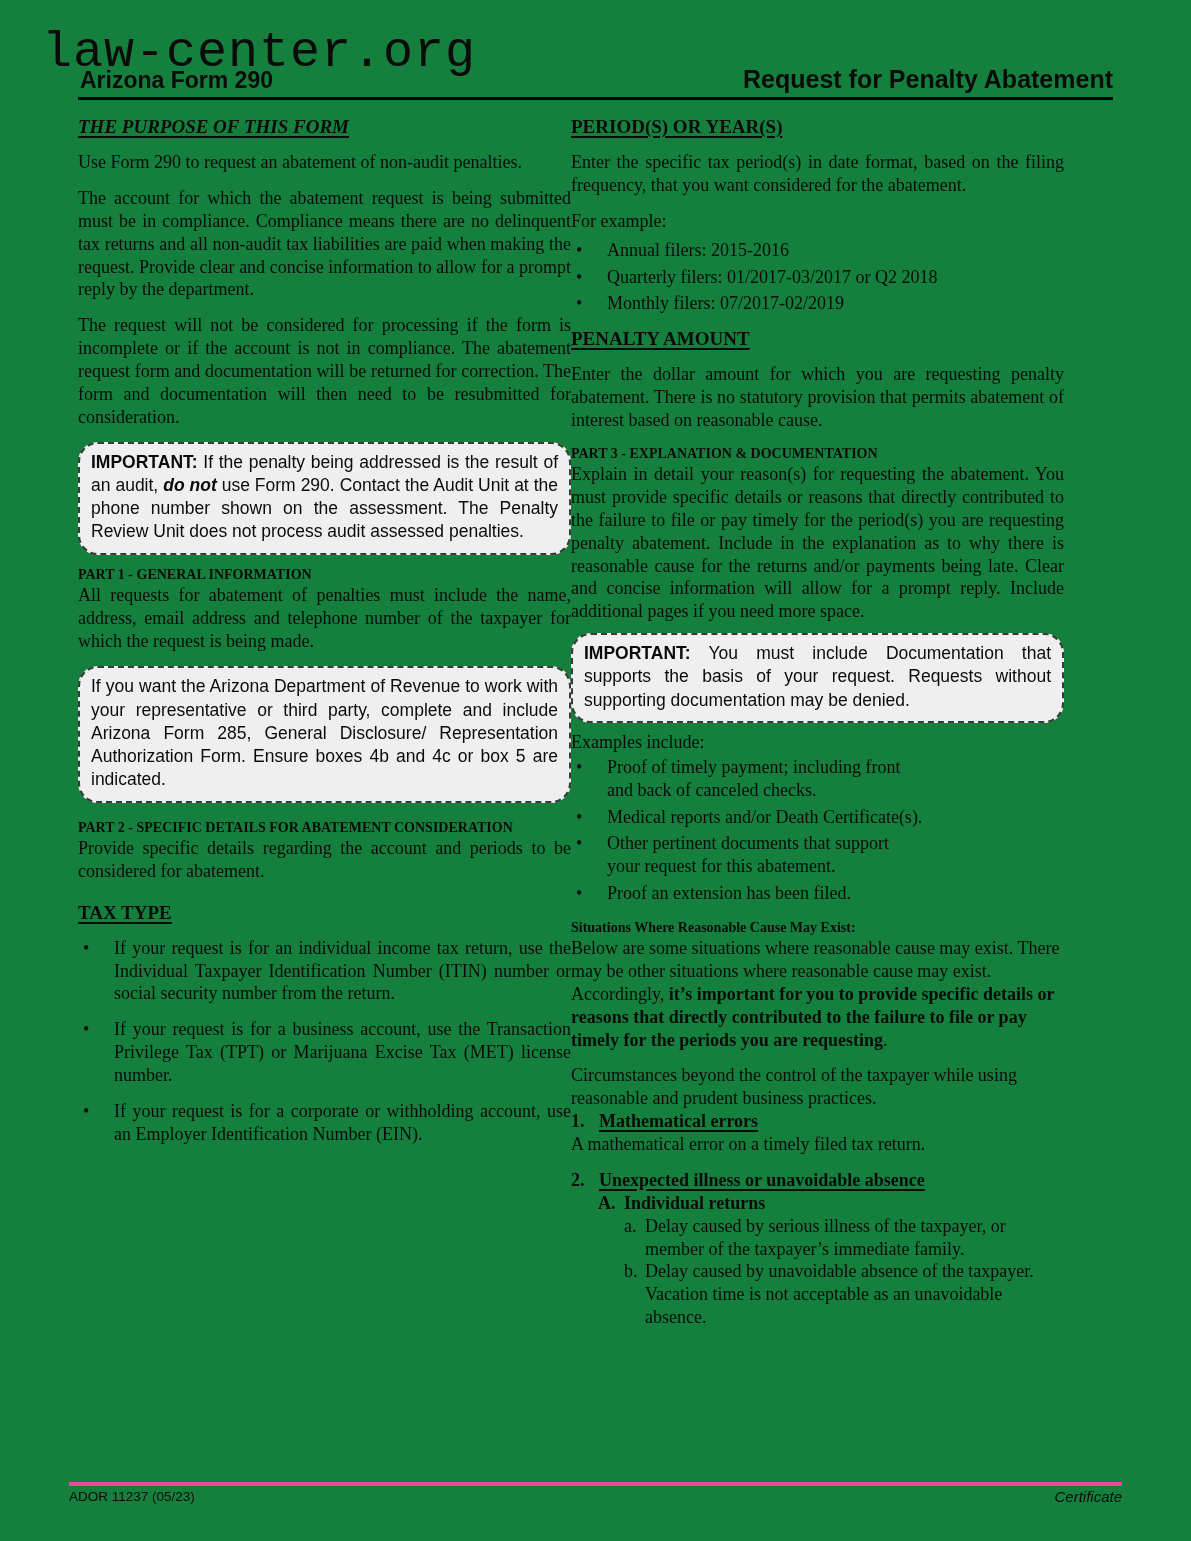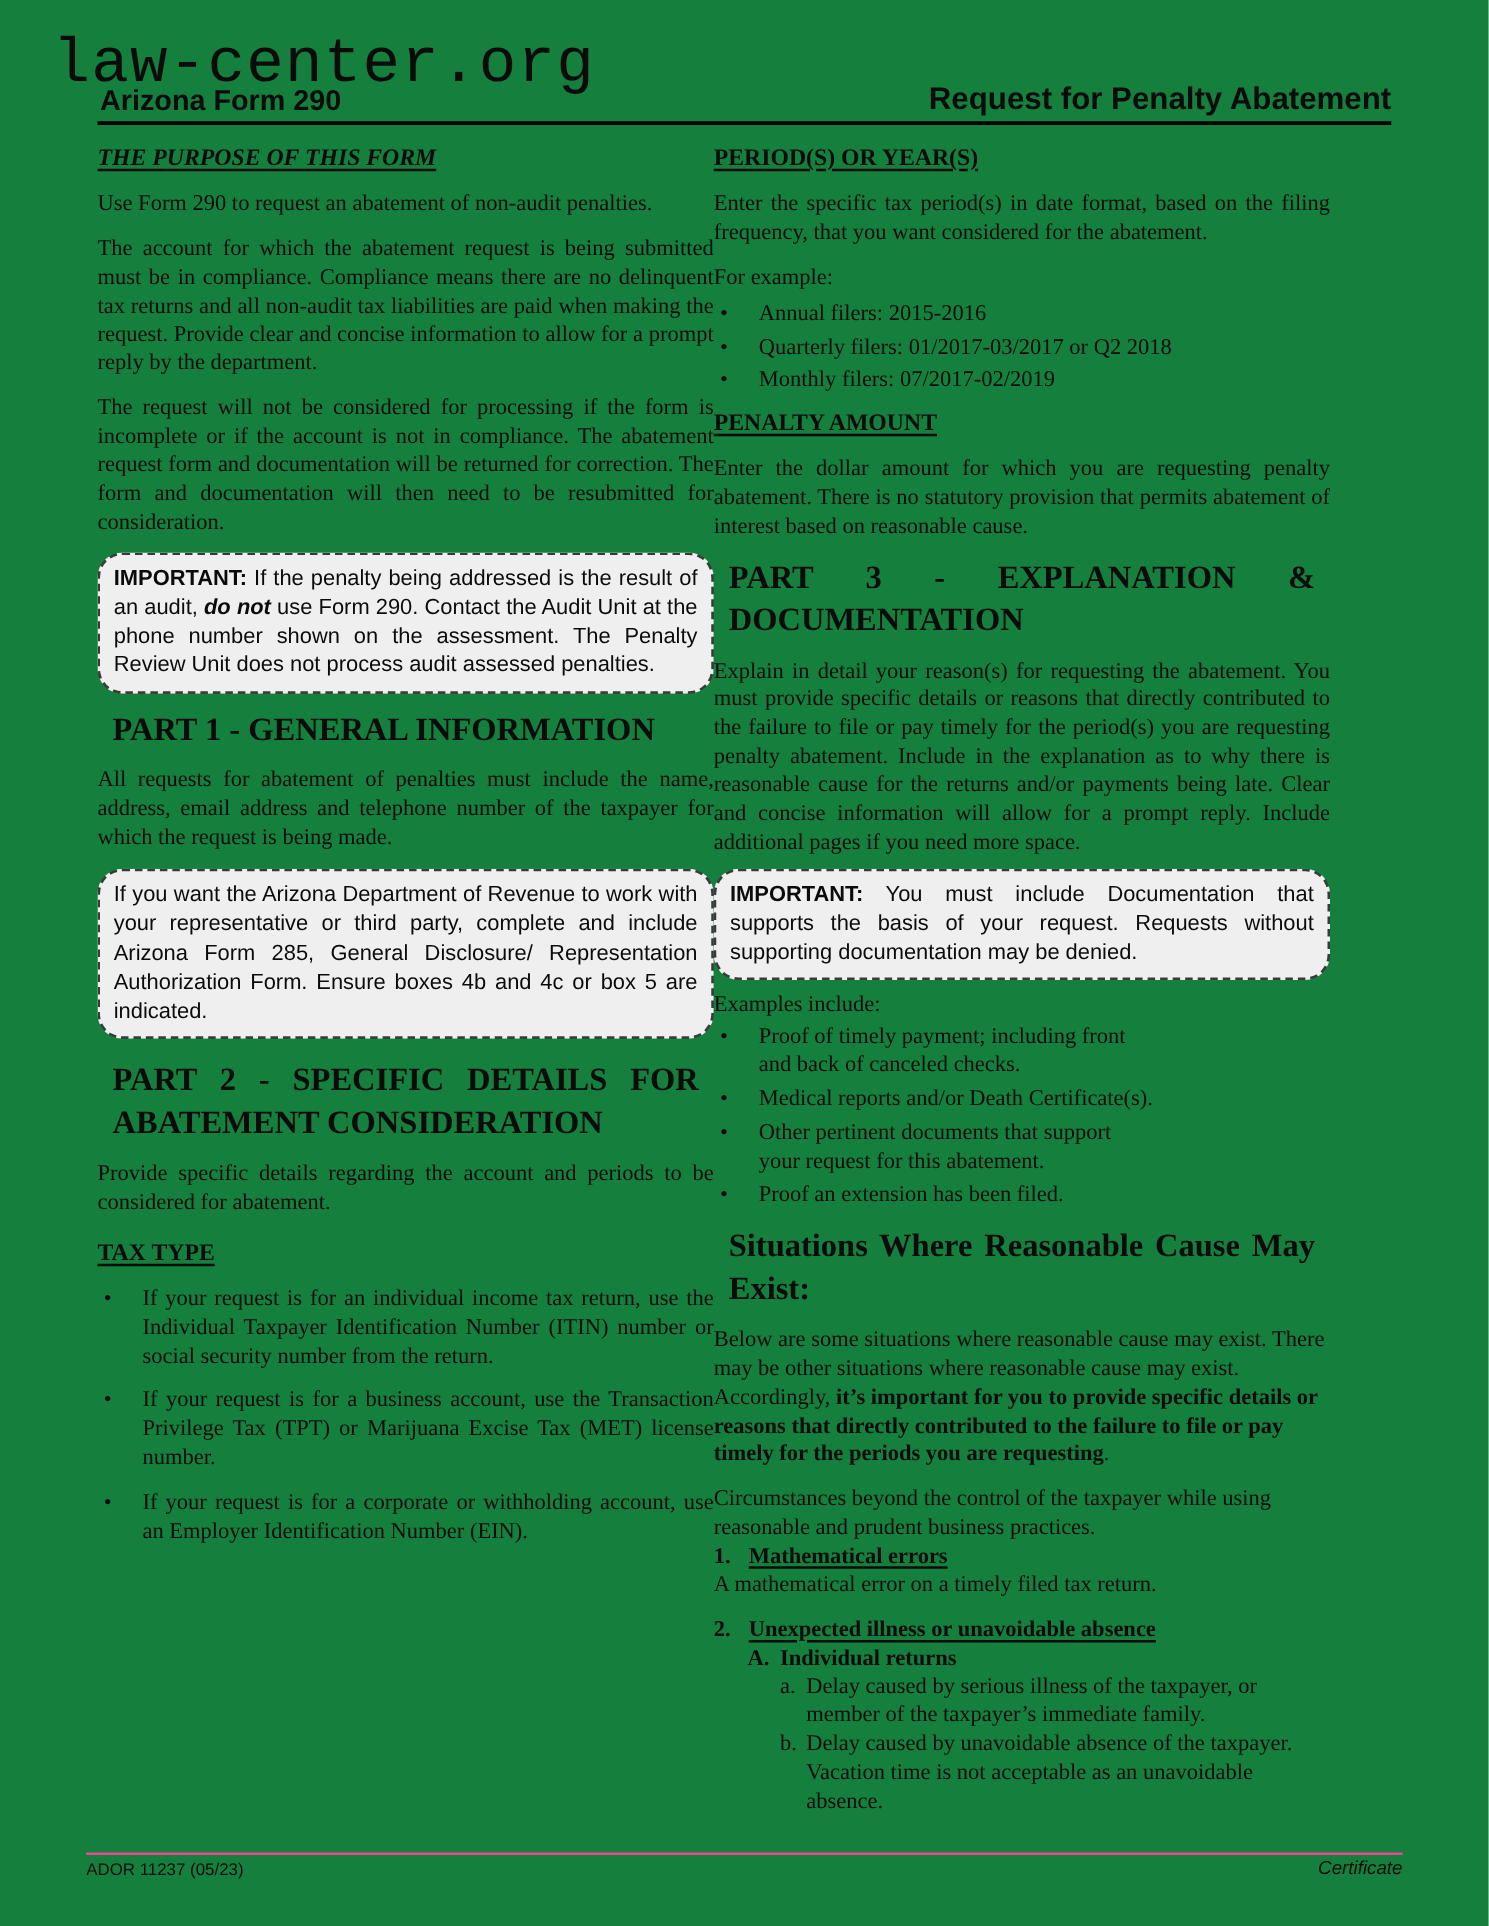--- a/index.html
+++ b/index.html
@@ -28,21 +28,21 @@
   .col { width:493px; font-size:18px; line-height:1.27; text-align:justify; }
   .col p { margin:0 0 13px; }
   .left-align { text-align:left; }
 
   .h-iu { font-size:19px; font-weight:700; font-style:italic;
           text-decoration:underline; text-decoration-thickness:2px; text-underline-offset:3px;
           margin:0 0 12px; }
   .h-u  { font-size:19px; font-weight:700;
           text-decoration:underline; text-decoration-thickness:2px; text-underline-offset:3px;
           margin:0 0 12px; }
-  .h-b  { font-size:26px; font-weight:700; margin:12px; line-height:1.3; }
+  .h-b  { font-size:14px; font-weight:700; margin:0; line-height:1.3; }
   .gap-top { margin-top:18px; }
 
   .ibox {
     border:2.5px dashed #3a3a3a; border-radius:20px; background:#efefef;
     padding:7px 11px 9px; margin:0 0 11px;
     font-family:"Liberation Sans", sans-serif; font-size:17.5px; line-height:1.33;
     text-align:justify;
   }
   .ibox .lbl { font-weight:700; }
   .ibox .em  { font-weight:700; font-style:italic; }
@@ -62,22 +62,22 @@
   .sub-title { font-weight:700; }
   .alpha-row { display:flex; padding-left:53px; }
   .alpha-num { flex:none; width:21px; }
   .alpha-text { flex:1; }
 
   .bold-inline { font-weight:700;margin-top:32px; }
 
   
   .footer {
     position:absolute; left:69px; right:69px; top:1482px;
-    border-top:2px solid #ec4899; padding-top:2px;
-    display:flex; justify-content:space-between; align-items:flex-end;
+    border-top:4px solid #ec4899; padding-top:2px;
+    display:flex; justify-content:space-between; align-items:center;
     font-family:"Liberation Sans", sans-serif;
   }
   .footer-left  { font-size:13.5px; }
   .footer-right { font-size:15px; font-style:italic; }
 </style>
 </head>
 <body>
 
 <div class="page">
 

